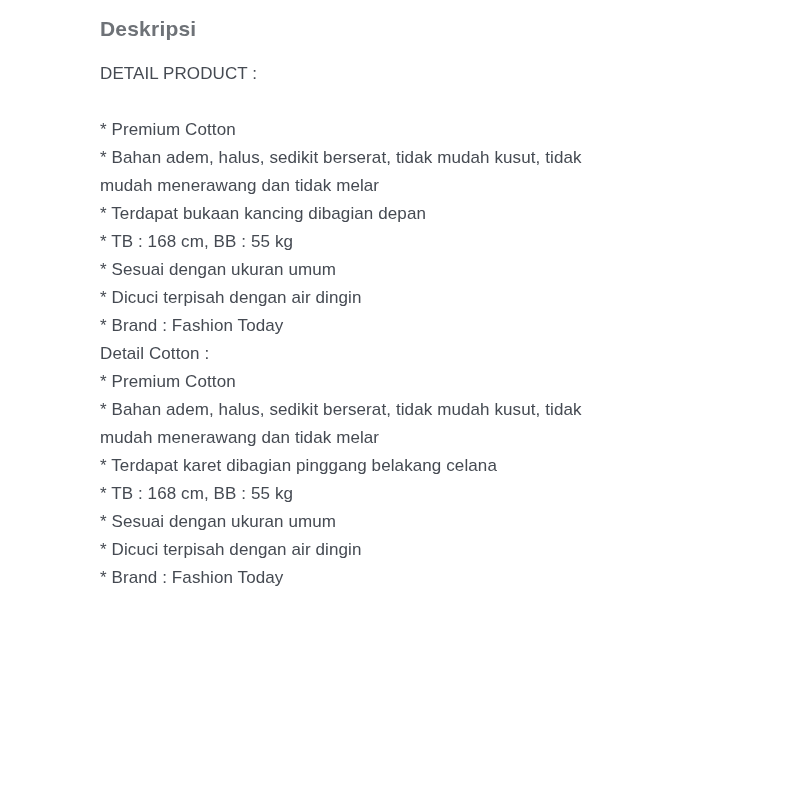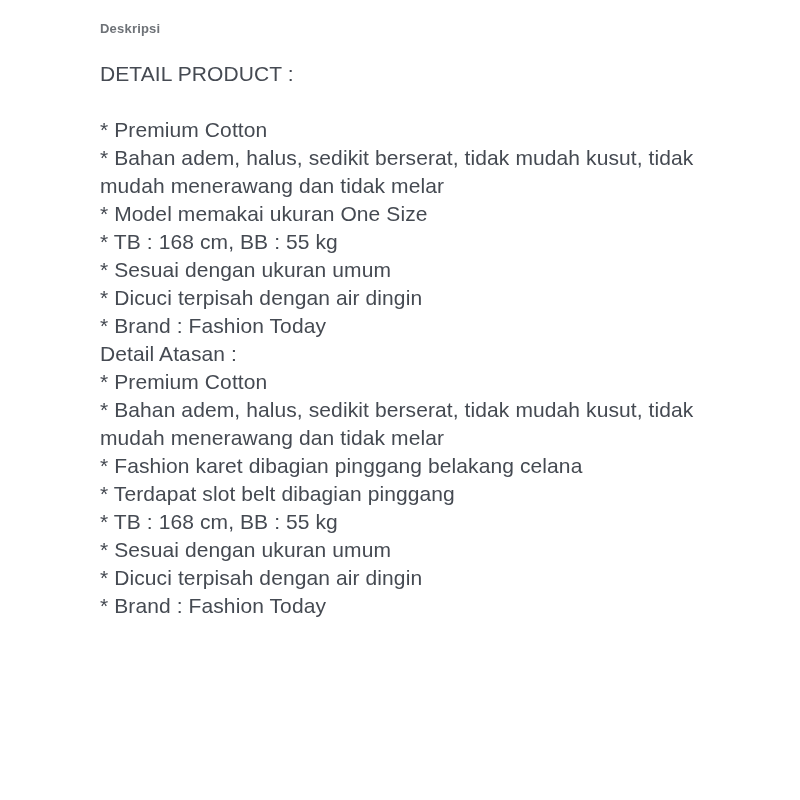--- a/index.html
+++ b/index.html
@@ -15,59 +15,58 @@
     -webkit-font-smoothing: antialiased;
   }
   .page {
     box-sizing: border-box;
     width: 800px;
     height: 800px;
     padding: 19px 90px 0 100px;
     background: #ffffff;
   }
   .section-title {
-    font-size: 13px;
+    font-size: 21px;
     line-height: 20px;
     font-weight: 600;
     color: #6e7277;
     letter-spacing: 0.2px;
     margin: 0 0 21px 0;
   }
   .desc-text {
     margin: 0;
   }
   .desc-line {
-    font-size: 21px;
+    font-size: 17px;
     line-height: 28px;
     font-weight: 400;
     color: #454a52;
     letter-spacing: 0.1px;
     white-space: pre;
   }
 </style>
 </head>
 <body>
 
 <div class="page">
   <h2 class="section-title">Deskripsi</h2>
   <div class="desc-text">
       <div class="desc-line">DETAIL PRODUCT :</div>
       <div class="desc-line">&nbsp;</div>
       <div class="desc-line">* Premium Cotton</div>
       <div class="desc-line">* Bahan adem, halus, sedikit berserat, tidak mudah kusut, tidak</div>
       <div class="desc-line">mudah menerawang dan tidak melar</div>
-      <div class="desc-line">* Model memakai ukuran One Size</div>
+      <div class="desc-line">* Terdapat bukaan kancing dibagian depan</div>
       <div class="desc-line">* TB : 168 cm, BB : 55 kg</div>
       <div class="desc-line">* Sesuai dengan ukuran umum</div>
       <div class="desc-line">* Dicuci terpisah dengan air dingin</div>
       <div class="desc-line">* Brand : Fashion Today</div>
-      <div class="desc-line">Detail Atasan :</div>
+      <div class="desc-line">Detail Cotton :</div>
       <div class="desc-line">* Premium Cotton</div>
       <div class="desc-line">* Bahan adem, halus, sedikit berserat, tidak mudah kusut, tidak</div>
       <div class="desc-line">mudah menerawang dan tidak melar</div>
-      <div class="desc-line">* Fashion karet dibagian pinggang belakang celana</div>
-      <div class="desc-line">* Terdapat slot belt dibagian pinggang</div>
+      <div class="desc-line">* Terdapat karet dibagian pinggang belakang celana</div>
       <div class="desc-line">* TB : 168 cm, BB : 55 kg</div>
       <div class="desc-line">* Sesuai dengan ukuran umum</div>
       <div class="desc-line">* Dicuci terpisah dengan air dingin</div>
       <div class="desc-line">* Brand : Fashion Today</div>
     </div>
 </div>
 
 </body></html>

